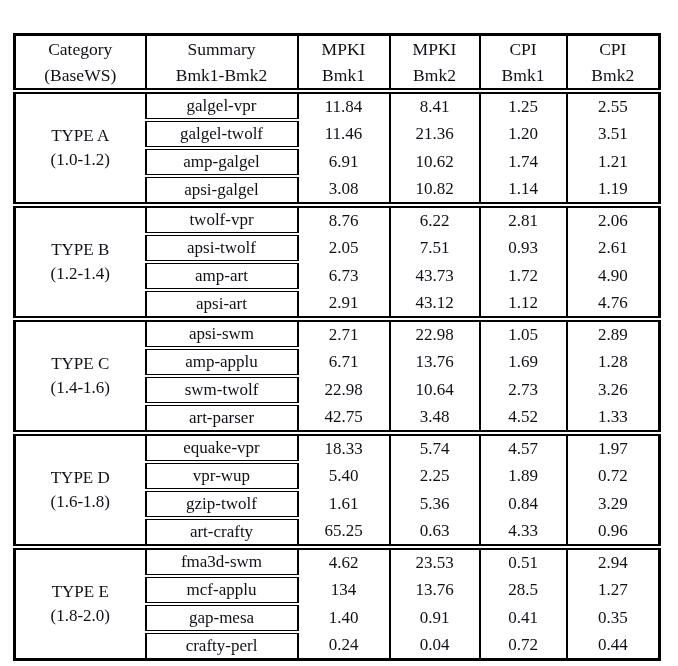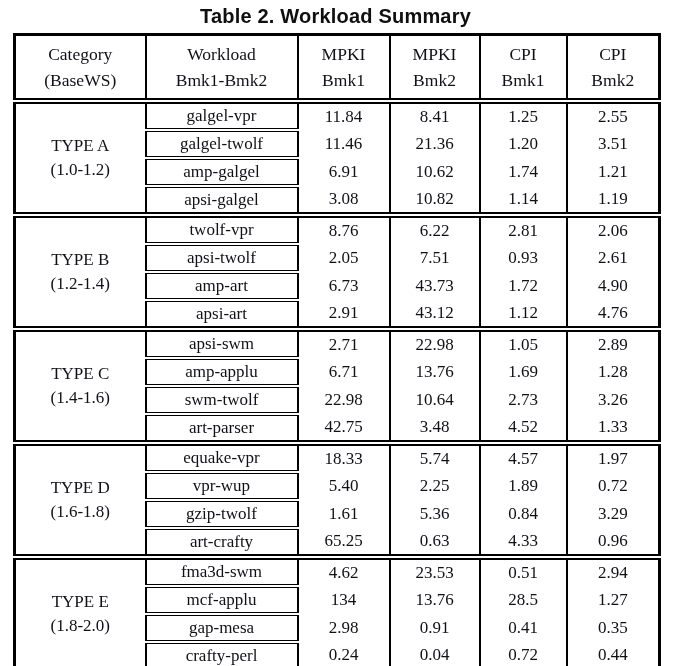--- a/index.html
+++ b/index.html
@@ -29,59 +29,58 @@
   table.wl th, table.wl td {
     border-left: 2px solid #000;
     border-right: 2px solid #000;
     padding: 0;
     text-align: center;
     vertical-align: middle;
     font-weight: normal;
     overflow: hidden;
   }
   table.wl th {
-    height: 66px;
+    height: 56px;
     font-size: 17.5px;
     line-height: 26px;
     border-bottom: 6px double #000;
   }
   table.wl td {
     height: 26px;
     font-size: 17px;
     line-height: 24px;
   }
   td.cat { font-size: 17px; line-height: 25px; }
   td.wl-sep { border-bottom: 4px double #000; }
   td.gend   { border-bottom: 6px double #000; }
   .hline { display: block; }
 </style>
 </head>
 <body>
 
 <div class="page">
 
-  <div class="title">Table 2. Workload Summary</div>
 
   <table class="wl">
     <colgroup>
       <col style="width:131px">
       <col style="width:152px">
       <col style="width:92px">
       <col style="width:90px">
       <col style="width:87px">
       <col style="width:93px">
     </colgroup>
     <thead>
       <tr>
         <th>
           <span class="hline">Category</span>
           <span class="hline">(BaseWS)</span>
         </th>
         <th>
-          <span class="hline">Workload</span>
+          <span class="hline">Summary</span>
           <span class="hline">Bmk1-Bmk2</span>
         </th>
         <th>
           <span class="hline">MPKI</span>
           <span class="hline">Bmk1</span>
         </th>
         <th>
           <span class="hline">MPKI</span>
           <span class="hline">Bmk2</span>
         </th>
@@ -237,21 +236,21 @@
         </tr>
         <tr>
           <td class="wl-sep">mcf-applu</td>
           <td>134</td>
           <td>13.76</td>
           <td>28.5</td>
           <td>1.27</td>
         </tr>
         <tr>
           <td class="wl-sep">gap-mesa</td>
-          <td>2.98</td>
+          <td>1.40</td>
           <td>0.91</td>
           <td>0.41</td>
           <td>0.35</td>
         </tr>
         <tr>
           <td class="">crafty-perl</td>
           <td>0.24</td>
           <td>0.04</td>
           <td>0.72</td>
           <td>0.44</td>

